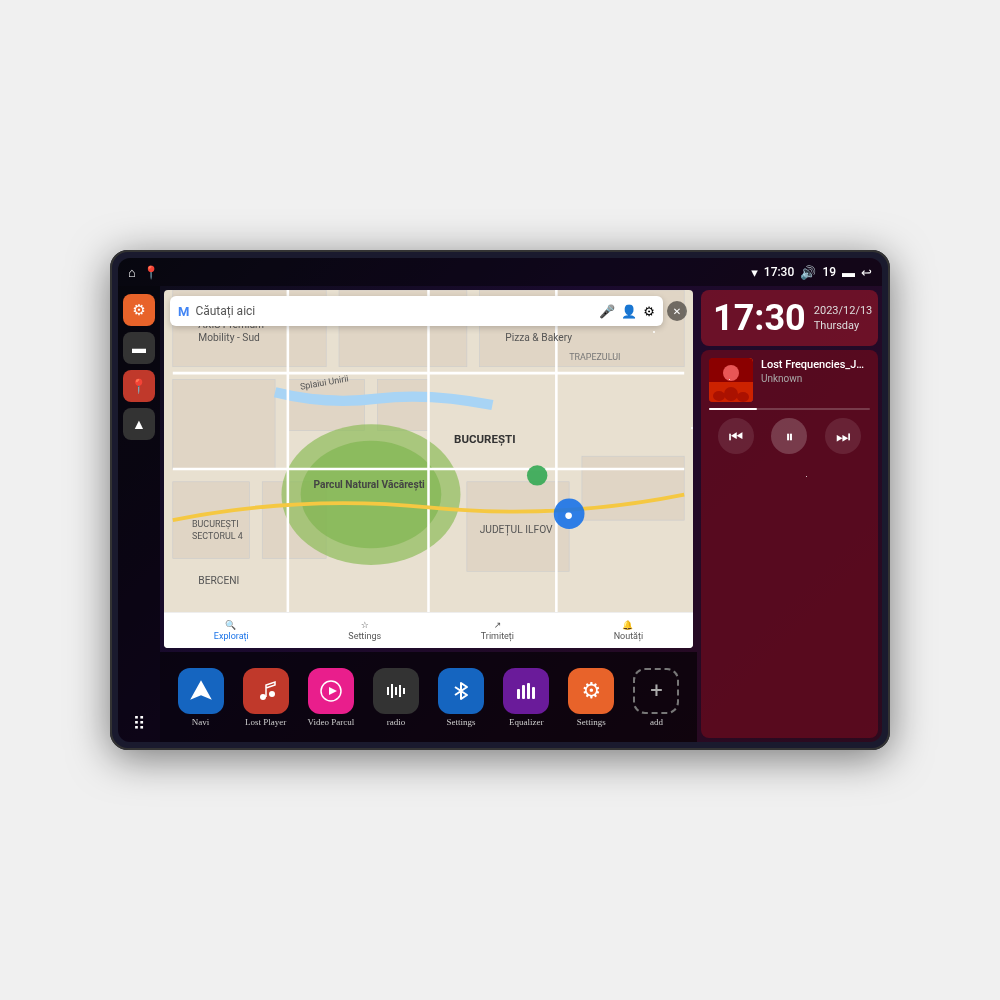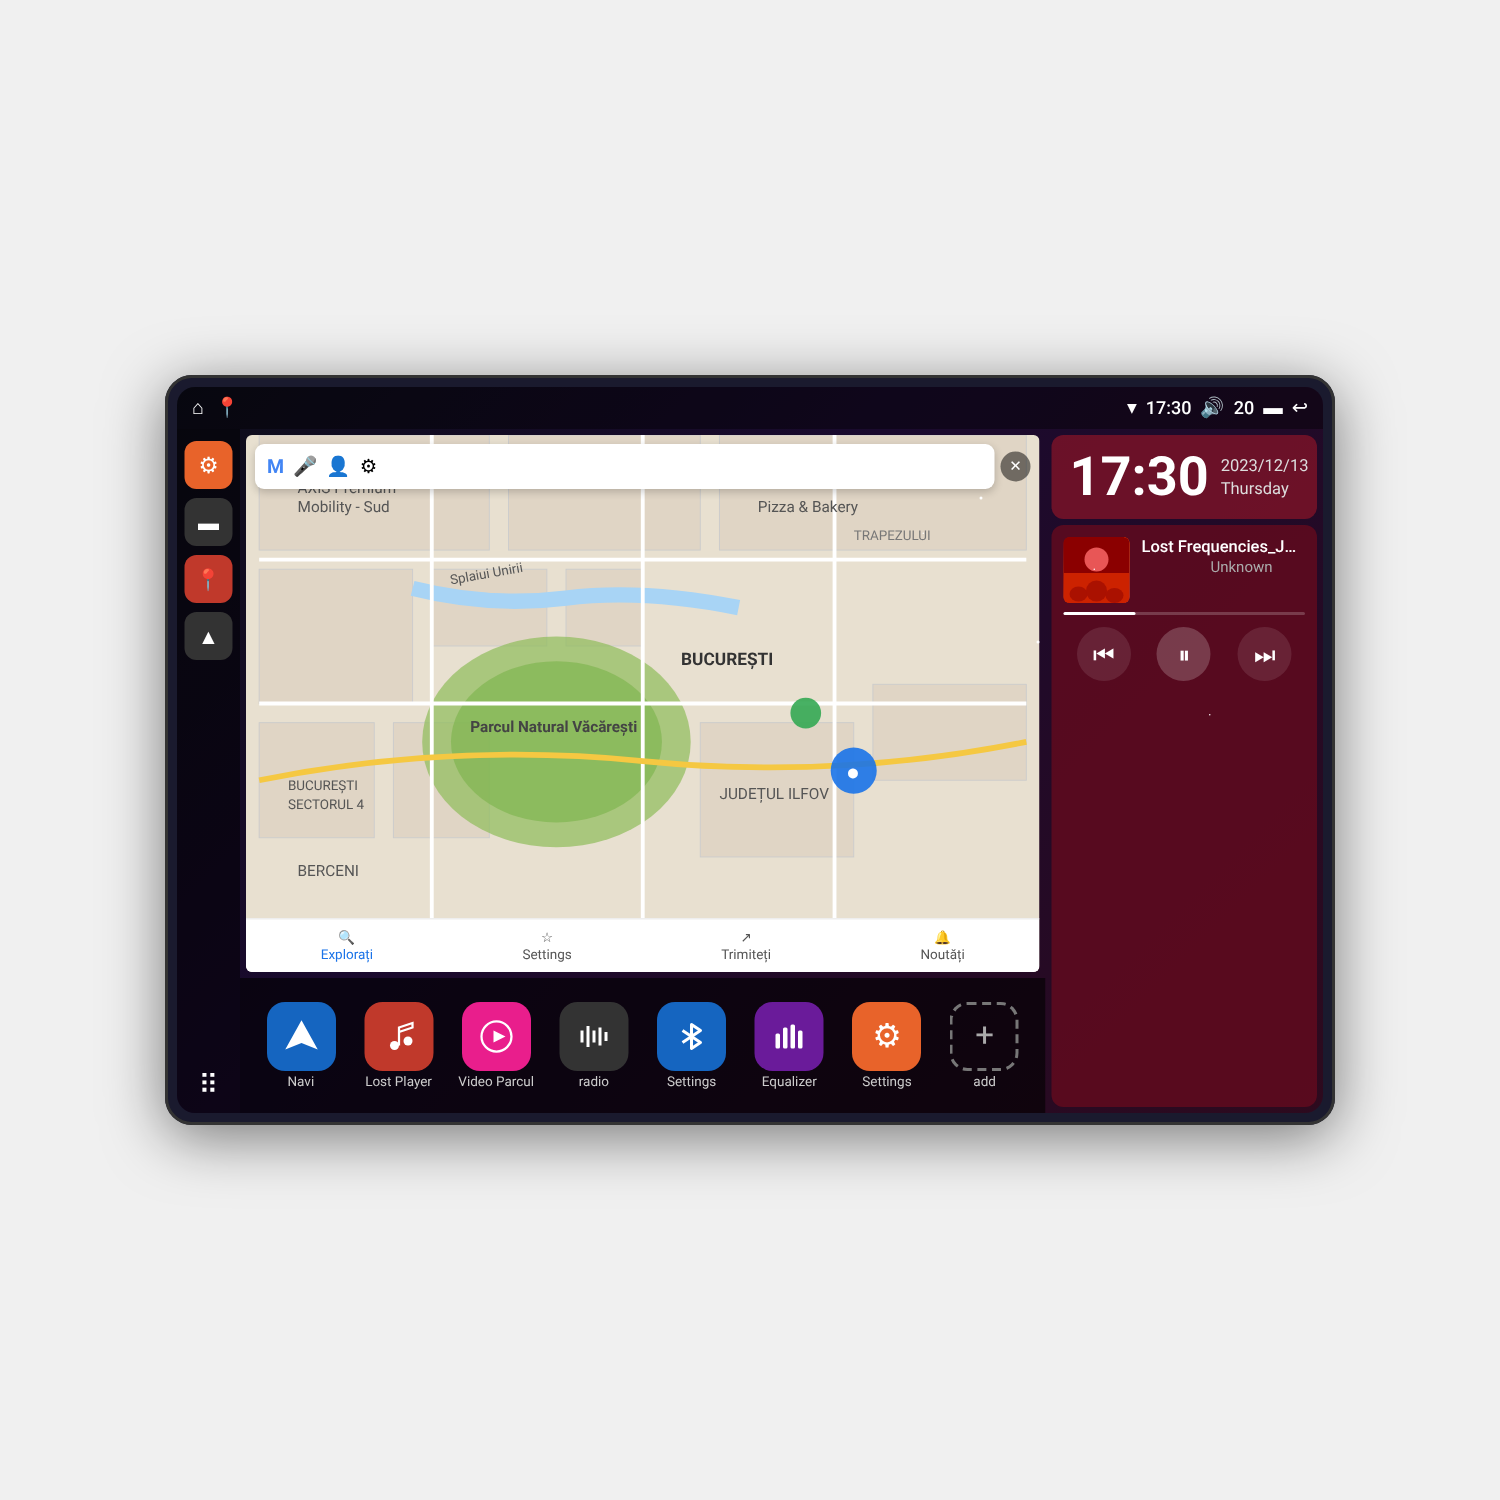--- a/index.html
+++ b/index.html
@@ -244,20 +244,21 @@
     .app-icon.blue-bt { background: #1565C0; }
     .app-icon.purple-eq { background: #6a1b9a; }
     .app-icon.orange-settings { background: #e8632a; }
     .app-icon.gray-add { background: transparent; border: 2px dashed #777; }
 
     .app-label {
       font-size: 9px;
       color: #ccc;
       text-align: center;
       white-space: nowrap;
+      font-family: Liberation Serif, serif;
     }
 
     
     .right-panel {
       width: 185px;
       display: flex;
       flex-direction: column;
       flex-shrink: 0;
       gap: 4px;
       padding: 4px;
@@ -325,21 +326,20 @@
       font-weight: 500;
       white-space: nowrap;
       overflow: hidden;
       text-overflow: ellipsis;
     }
 
     .music-artist {
       font-size: 10px;
       color: #aaa;
       margin-top: 2px;
-      margin-left: 46px;
     }
 
     .progress-bar {
       height: 2px;
       background: rgba(255,255,255,0.2);
       border-radius: 1px;
       margin-bottom: 8px;
     }
 
     .progress-fill {
@@ -399,21 +399,21 @@
 
     <div class="status-bar">
       <div class="status-left">
         <span class="status-icon">⌂</span>
         <span class="status-icon">📍</span>
       </div>
       <div class="status-right">
         <span class="status-icon">▾</span>
         <span class="status-time">17:30</span>
         <span class="status-icon">🔊</span>
-        <span class="status-time">20</span>
+        <span class="status-time">19</span>
         <span class="status-icon">▬</span>
         <span class="status-icon">↩</span>
       </div>
     </div>
 
     <div class="main-content">
 
       <div class="sidebar">
         <div class="sidebar-icon orange">
           <span>⚙</span>
@@ -479,20 +479,21 @@
               <circle cx="310" cy="175" r="12" fill="#1a73e8" opacity="0.9"></circle>
               <text x="306" y="180" font-size="12" fill="white">●</text>
 
               <circle cx="285" cy="145" r="8" fill="#34a853" opacity="0.9"></circle>
             </svg>
 
             
             <div class="map-overlay-top">
               <div class="search-bar">
                 <span style="color:#4285F4;font-size:13px;font-weight:bold;">M</span>
+                <span class="search-bar-text">Căutați aici</span>
                 <span style="color:#4285F4;font-size:13px;">🎤</span>
                 <span style="font-size:13px;">👤</span>
                 <span style="font-size:13px;">⚙</span>
               </div>
               <div class="map-close-btn">✕</div>
             </div>
 
             
             <div class="map-bottom-bar">
               <div class="map-bottom-item active">

